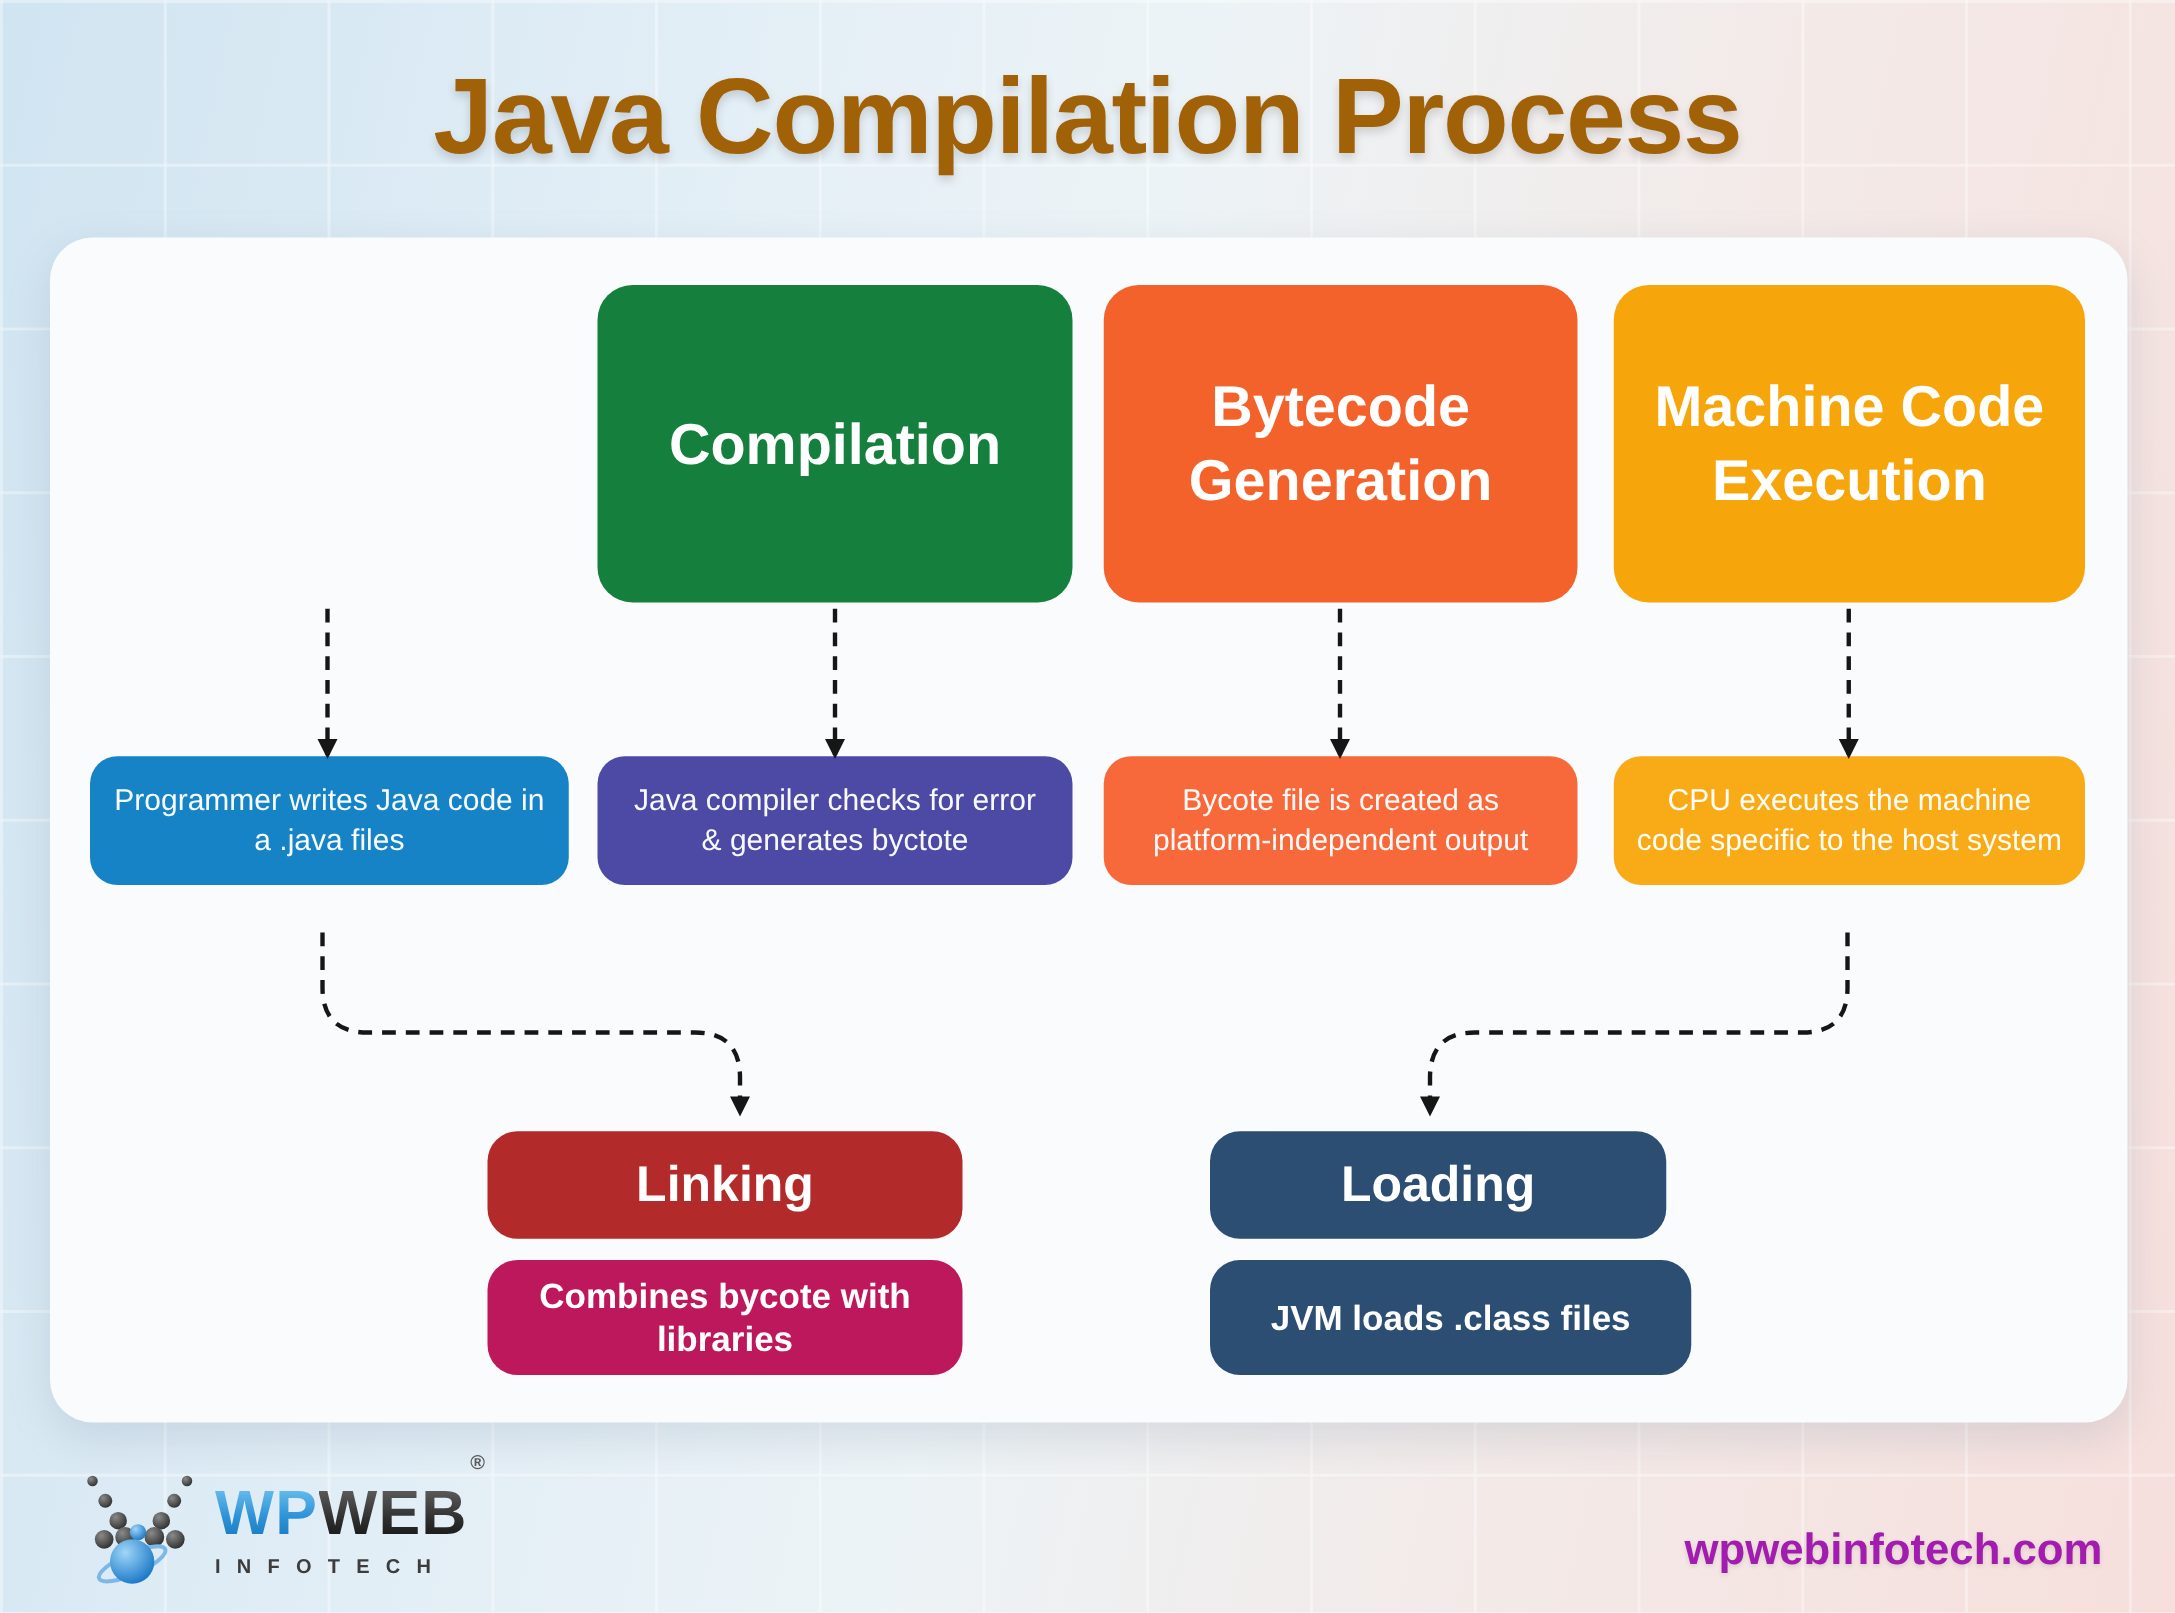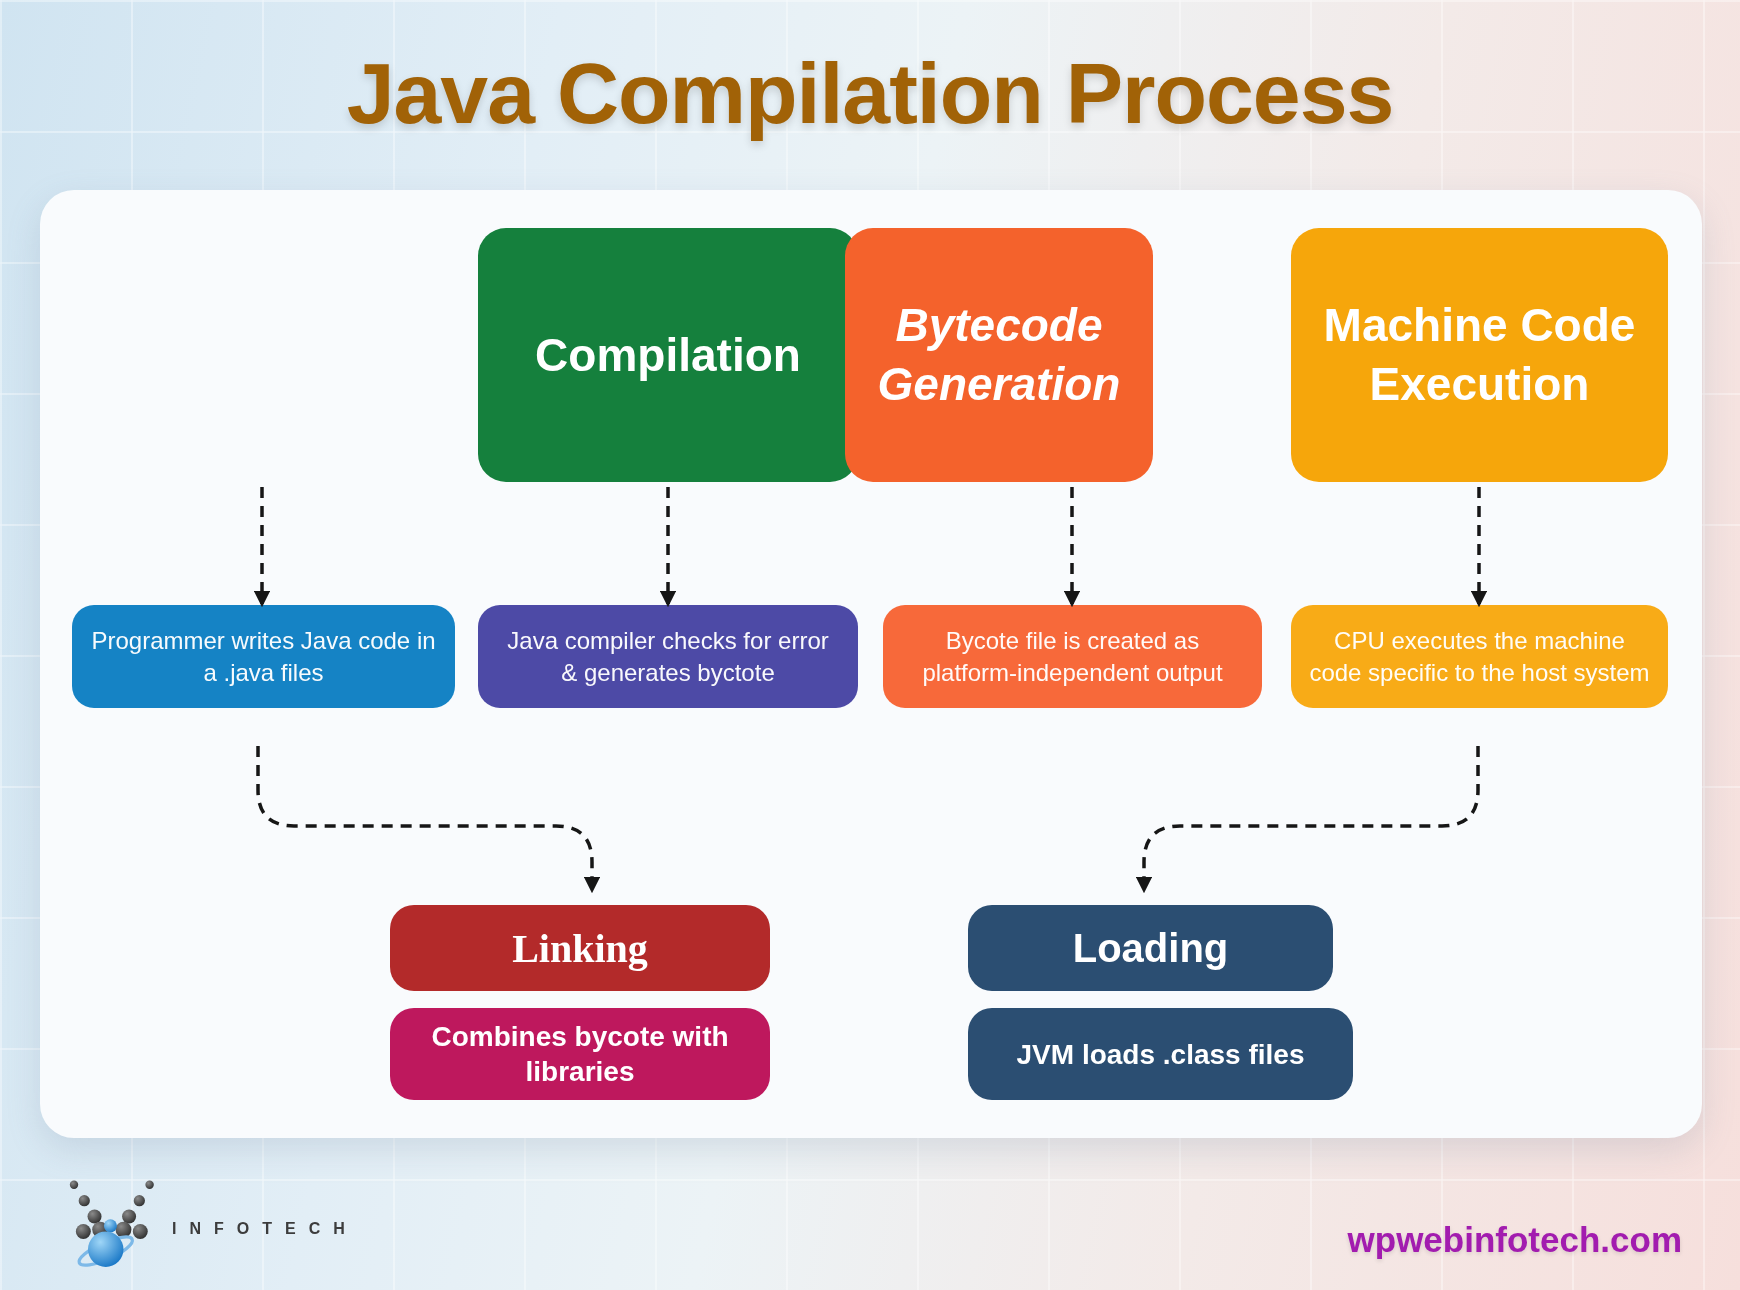--- a/index.html
+++ b/index.html
@@ -33,21 +33,21 @@
     color:#fff; font-size:46px; font-weight:700; line-height:1.28; padding:0 26px;
   }
   .desc-box {
     position:absolute; top:415px; min-height:103px; border-radius:22px;
     display:flex; align-items:center; justify-content:center; text-align:center;
     color:rgba(255,255,255,.97); font-size:24px; font-weight:500; line-height:1.33;
     padding:10px 18px;
   }
   #stage0 { left:30px;  width:385px; }
   #stage1 { left:438px; width:380px; }
-  #stage2 { left:805px; width:308px;font-style:italic; }
+  #stage2 { left:843px; width:379px; }
   #stage3 { left:1251px; width:377px; }
   #desc0 { left:32px;  width:383px; }
   #desc1 { left:438px; width:380px; }
   #desc2 { left:843px; width:379px; }
   #desc3 { left:1251px; width:377px; }
   .sub-label {
     position:absolute; top:715px; height:86px; border-radius:24px;
     display:flex; align-items:center; justify-content:center;
     color:#fff; font-size:40px; font-weight:700;
   }
@@ -94,21 +94,21 @@
 
   <div class="stage-box" id="stage1" style="background: #15803d;">Compilation</div>
   <div class="stage-box" id="stage2" style="background: rgb(244, 98, 44);">Bytecode Generation</div>
   <div class="stage-box" id="stage3" style="background: rgb(246, 166, 11);">Machine Code Execution</div>
 
   <div class="desc-box" id="desc0" style="background: rgb(21, 131, 197);">Programmer writes Java code in a .java files</div>
   <div class="desc-box" id="desc1" style="background: rgb(77, 74, 166);">Java compiler checks for error &amp; generates byctote</div>
   <div class="desc-box" id="desc2" style="background: rgb(247, 105, 58);">Bycote file is created as platform-independent output</div>
   <div class="desc-box" id="desc3" style="background: rgb(248, 171, 23);">CPU executes the machine code specific to the host system</div>
 
-  <div class="sub-label" id="linking" style="background: rgb(179, 42, 42); font-family: Liberation Serif, serif;">Linking</div>
+  <div class="sub-label" id="linking" style="background: rgb(179, 42, 42);">Linking</div>
   <div class="sub-desc" id="linksub" style="background: #be185d;">Combines bycote with libraries</div>
   <div class="sub-label" id="loading" style="background: rgb(43, 78, 114);">Loading</div>
   <div class="sub-desc" id="loadsub" style="background: rgb(43, 78, 114);">JVM loads .class files</div>
 
   <svg class="connectors" viewBox="0 0 1662 948" xmlns="http://www.w3.org/2000/svg">
     <defs>
       <marker id="arr" viewBox="0 0 10 10" refX="8" refY="5" markerWidth="4.6" markerHeight="4.6" orient="auto-start-reverse">
         <path d="M0 0 L10 5 L0 10 z" fill="#161616"></path>
       </marker>
     </defs>
@@ -145,17 +145,18 @@
       <circle cx="40" cy="63" r="8"></circle>
         <circle cx="58" cy="61" r="8.5"></circle>
         <circle cx="83" cy="61" r="8.5"></circle>
         <circle cx="101" cy="63" r="8"></circle>
     </g>
     <circle cx="69" cy="57" r="7" fill="url(#blug)"></circle>
     <ellipse cx="64" cy="84" rx="31" ry="9" fill="none" stroke="#7db9e8" stroke-width="3.5" transform="rotate(-24 64 84)"></ellipse>
     <circle cx="64" cy="82" r="19" fill="url(#blug)"></circle>
   </svg>
   <div>
+    <div class="logo-text-main"><span class="logo-wp">WP</span><span class="logo-web">WEB</span><span class="logo-reg">®</span></div>
     <div class="logo-sub">INFOTECH</div>
   </div>
 </div>
 
 <div class="website">wpwebinfotech.com</div>
 
 </body></html>

